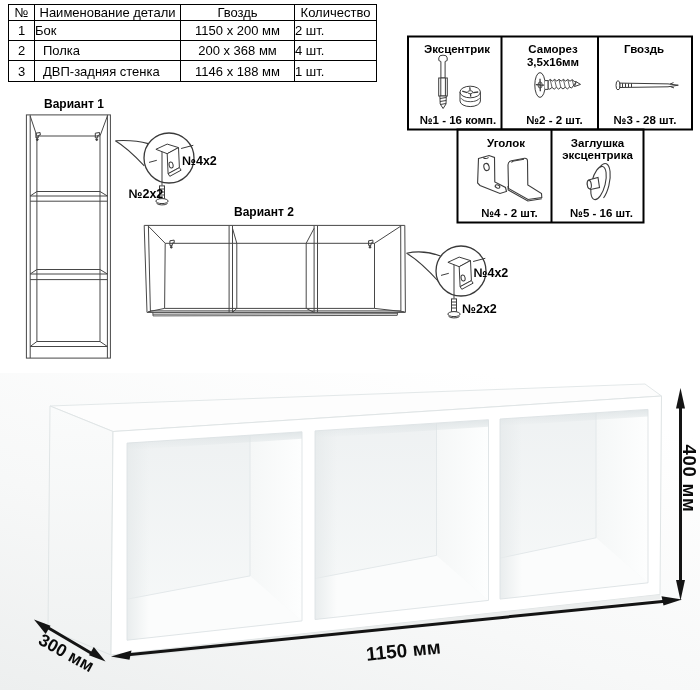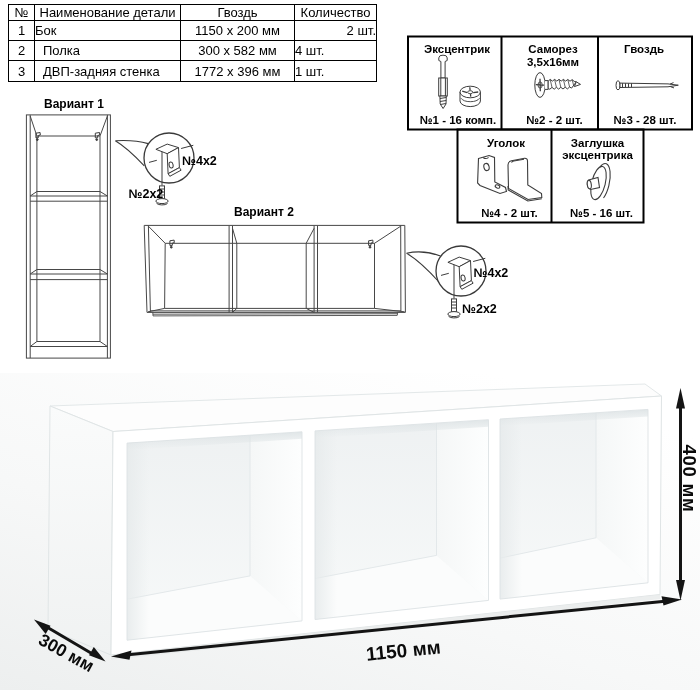--- a/index.html
+++ b/index.html
@@ -18,32 +18,32 @@
       <tr style="height:16px;">
     <th style="width:25px;text-align:center;">№</th>
     <th style="width:145px;text-align:center;">Наименование детали</th>
     <th style="width:113px;text-align:center;">Гвоздь</th>
     <th style="width:81px;text-align:center;margin-top:33px;">Количество</th>
   </tr>
   <tr style="height:20px;">
     <td style="text-align:center;">1</td>
     <td style="">Бок</td>
     <td style="text-align:center;">1150 х 200 мм</td>
-    <td style="text-align:right;margin-left:13px;">2 шт.</td>
+    <td style="text-align:left;margin-left:13px;">2 шт.</td>
   </tr>
   <tr style="height:20px;">
     <td style="text-align:center;">2</td>
     <td style="padding-left:8px;">Полка</td>
-    <td style="text-align:center;">300 х 582 мм</td>
+    <td style="text-align:center;">200 х 368 мм</td>
     <td style="text-align:left;">4 шт.</td>
   </tr>
   <tr style="height:21px;">
     <td style="text-align:center;">3</td>
     <td style="padding-left:8px;">ДВП-задняя стенка</td>
-    <td style="text-align:center;">1772 х 396 мм</td>
+    <td style="text-align:center;">1146 х 188 мм</td>
     <td style="text-align:left;">1 шт.</td>
   </tr>
 </tbody>
   </table>
 
 <svg class="svgmain" width="700" height="690" viewBox="0 0 700 690">
 <defs>
   <linearGradient id="bgGrad" x1="0" y1="1" x2="0.7" y2="0">
     <stop offset="0" stop-color="#edefef"></stop>
     <stop offset="0.45" stop-color="#f7f8f8"></stop>

